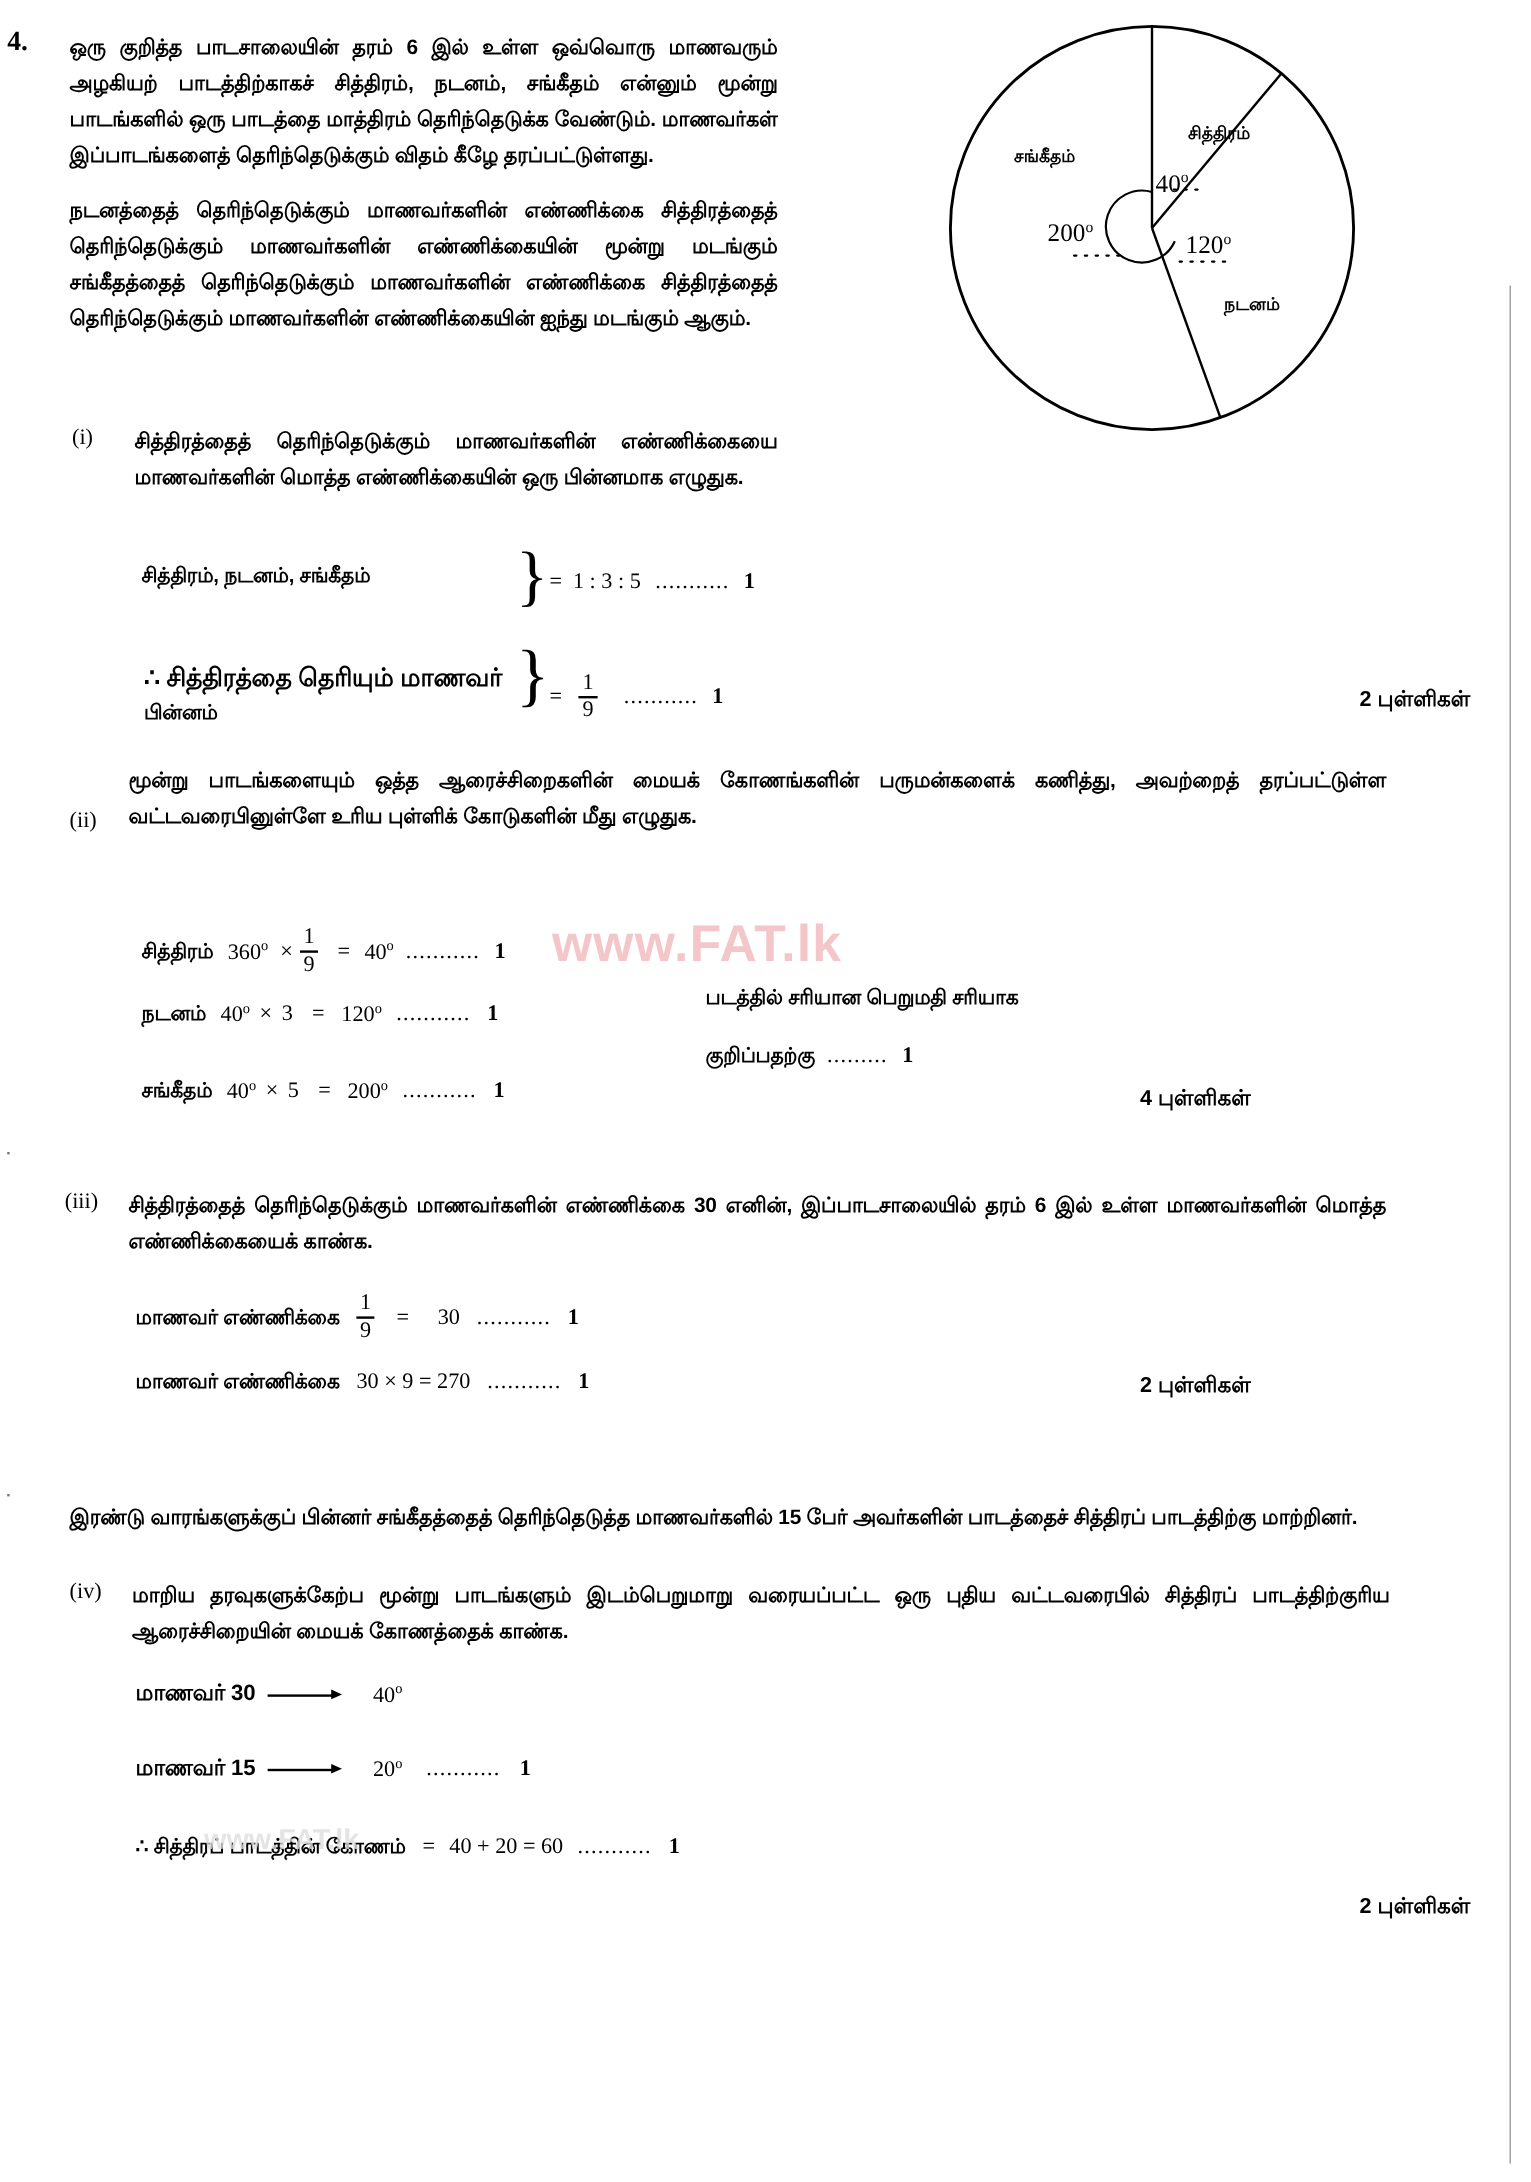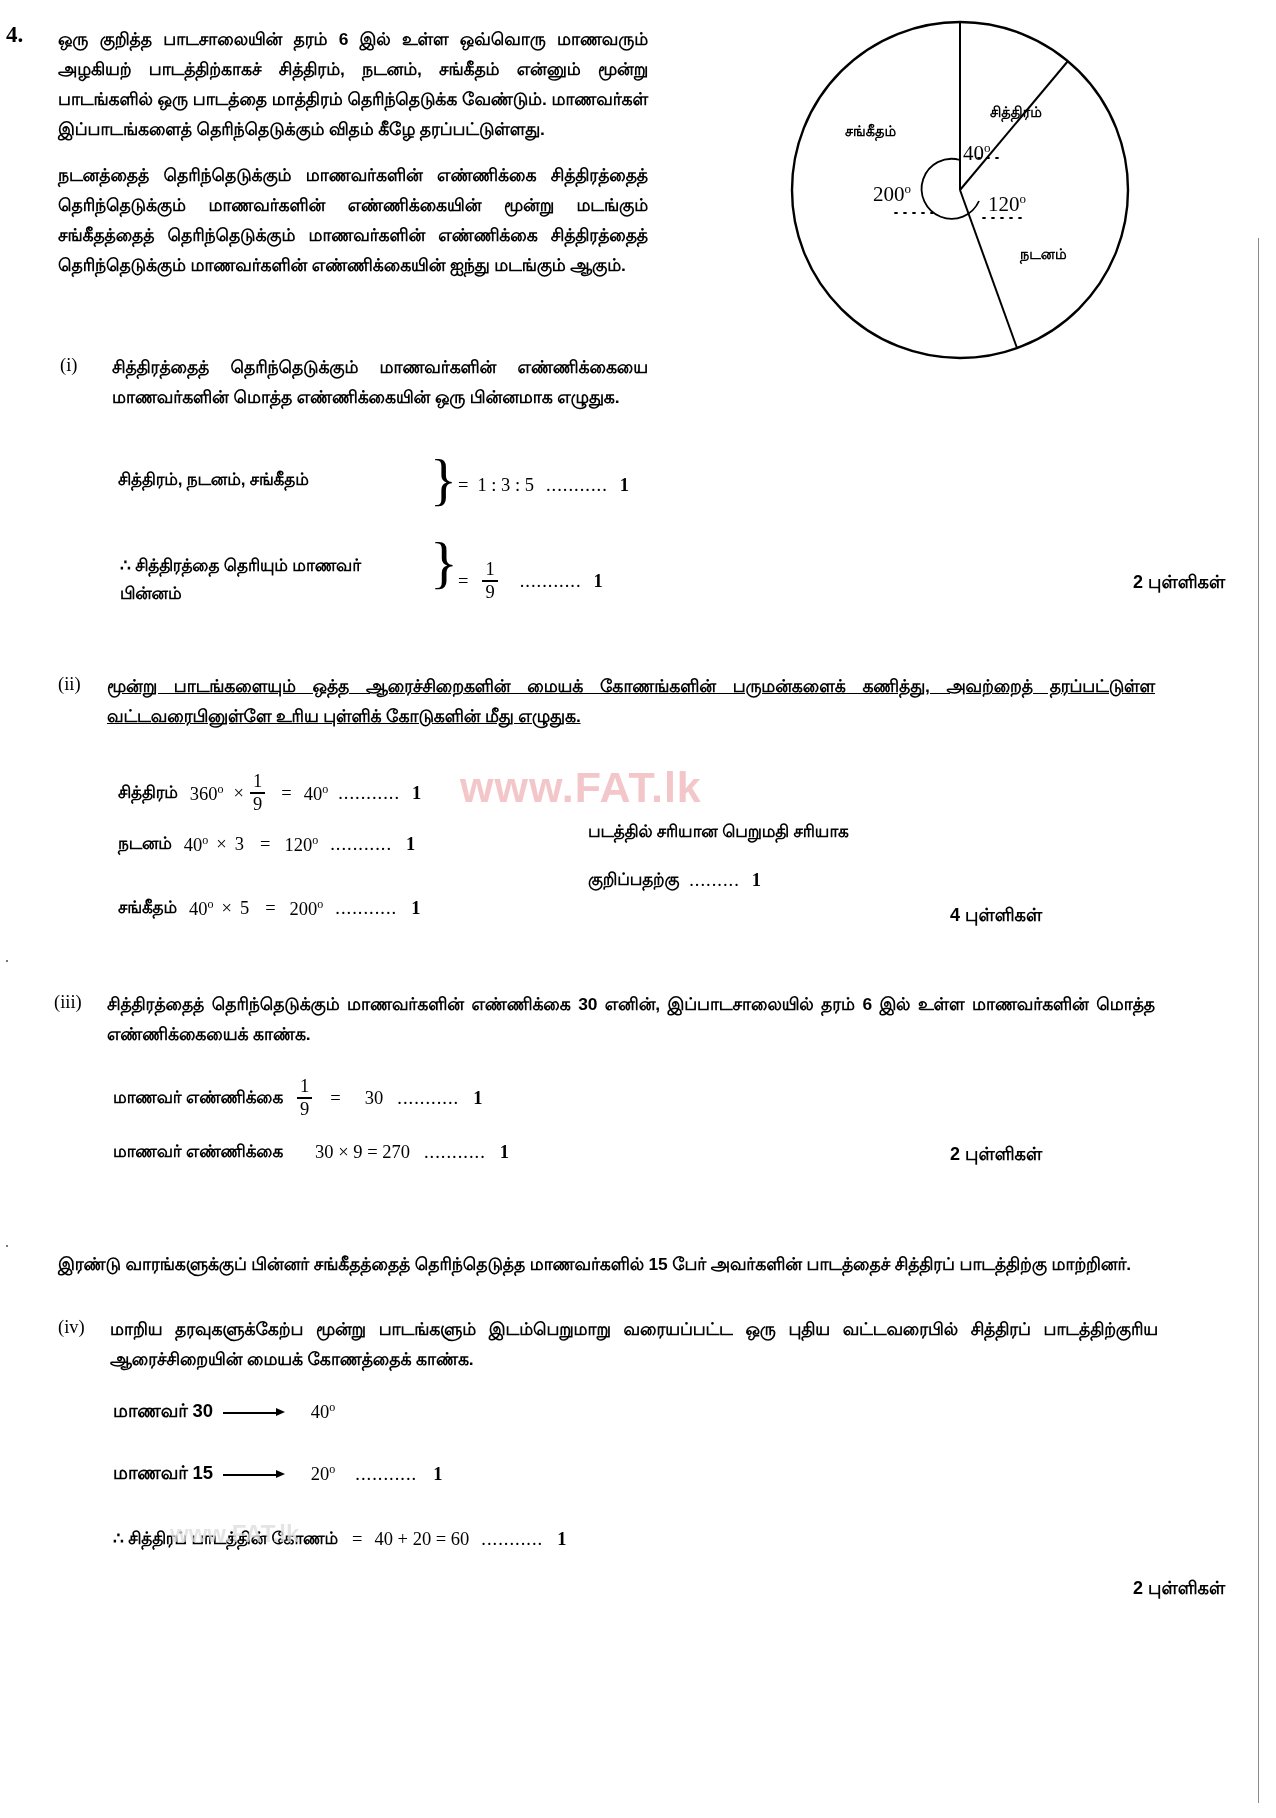--- a/index.html
+++ b/index.html
@@ -282,38 +282,38 @@
 </div>
 <div class="brace" style="left:430px; top:458px; font-size:56px; line-height:44px;">}</div>
 <div class="work" style="left:458px; top:475px;">
   <span class="serif">=</span>
   <span class="serif" style="margin-left:9px;">1 : 3 : 5</span>
   <span class="serif dots" style="margin-left:12px;">...........</span>
   <span class="mark" style="margin-left:12px;">1</span>
 </div>
 
 <div class="work" style="left:120px; top:552px; display:block; line-height:28px;">
-  <div class="tamil" style="font-size:17px;">∴ சித்திரத்தை தெரியும் மாணவர்</div>
+  <div class="tamil" style="font-size:21px;">∴ சித்திரத்தை தெரியும் மாணவர்</div>
   <div class="tamil" style="font-size:17px;">பின்னம்</div>
 </div>
 <div class="brace" style="left:430px; top:540px; font-size:58px; line-height:46px;">}</div>
 <div class="work" style="left:458px; top:560px;">
   <span class="serif">=</span>
   <span class="frac" style="margin-left:14px;">
     <span class="num">1</span>
     <span class="bar"></span>
     <span class="den">9</span>
   </span>
   <span class="serif dots" style="margin-left:16px;">...........</span>
   <span class="mark" style="margin-left:12px;">1</span>
 </div>
 <div class="marks" style="left:1133px; top:572px;">2 புள்ளிகள்</div>
 
 <div class="roman serif" style="left:58px; top:674px;">(ii)</div>
-<div class="sec-body tamil" style="left:107px; top:671px; width:1048px;text-decoration:underline;">மூன்று பாடங்களையும் ஒத்த ஆரைச்சிறைகளின் மையக் கோணங்களின் பருமன்களைக் கணித்து, அவற்றைத் தரப்பட்டுள்ள வட்டவரைபினுள்ளே உரிய புள்ளிக் கோடுகளின் மீது எழுதுக.</div>
+<div class="sec-body tamil" style="left:107px; top:635px; width:1048px;">மூன்று பாடங்களையும் ஒத்த ஆரைச்சிறைகளின் மையக் கோணங்களின் பருமன்களைக் கணித்து, அவற்றைத் தரப்பட்டுள்ள வட்டவரைபினுள்ளே உரிய புள்ளிக் கோடுகளின் மீது எழுதுக.</div>
 
 <div class="work" style="left:118px; top:772px;">
   <span class="tamil">சித்திரம்</span>
   <span class="serif" style="margin-left:12px;"><span>360</span><span class="deg">o</span></span>
   <span class="serif" style="margin-left:10px;">×</span>
   <span class="frac">
     <span class="num">1</span>
     <span class="bar"></span>
     <span class="den">9</span>
   </span>
@@ -366,21 +366,21 @@
     <span class="den">9</span>
   </span>
   <span class="serif" style="margin-left:12px;">=</span>
   <span class="serif" style="margin-left:24px;">30</span>
   <span class="serif dots" style="margin-left:14px;">...........</span>
   <span class="mark" style="margin-left:14px;">1</span>
 </div>
 
 <div class="work" style="left:113px; top:1142px;">
   <span class="tamil">மாணவர் எண்ணிக்கை</span>
-  <span class="serif" style="margin-left:32px;">30 × 9 = 270</span>
+  <span class="serif" style="margin-left:14px;">30 × 9 = 270</span>
   <span class="serif dots" style="margin-left:14px;">...........</span>
   <span class="mark" style="margin-left:14px;">1</span>
 </div>
 <div class="marks" style="left:950px; top:1144px;">2 புள்ளிகள்</div>
 
 <div class="free-para tamil" style="left:58px; top:1249px; width:1098px;">இரண்டு வாரங்களுக்குப் பின்னர் சங்கீதத்தைத் தெரிந்தெடுத்த மாணவர்களில் 15 பேர் அவர்களின் பாடத்தைச் சித்திரப் பாடத்திற்கு மாற்றினர்.</div>
 
 <div class="roman serif" style="left:58px; top:1317px;">(iv)</div>
 <div class="sec-body tamil" style="left:110px; top:1314px; width:1048px;">மாறிய தரவுகளுக்கேற்ப மூன்று பாடங்களும் இடம்பெறுமாறு வரையப்பட்ட ஒரு புதிய வட்டவரைபில் சித்திரப் பாடத்திற்குரிய ஆரைச்சிறையின் மையக் கோணத்தைக் காண்க.</div>
 

